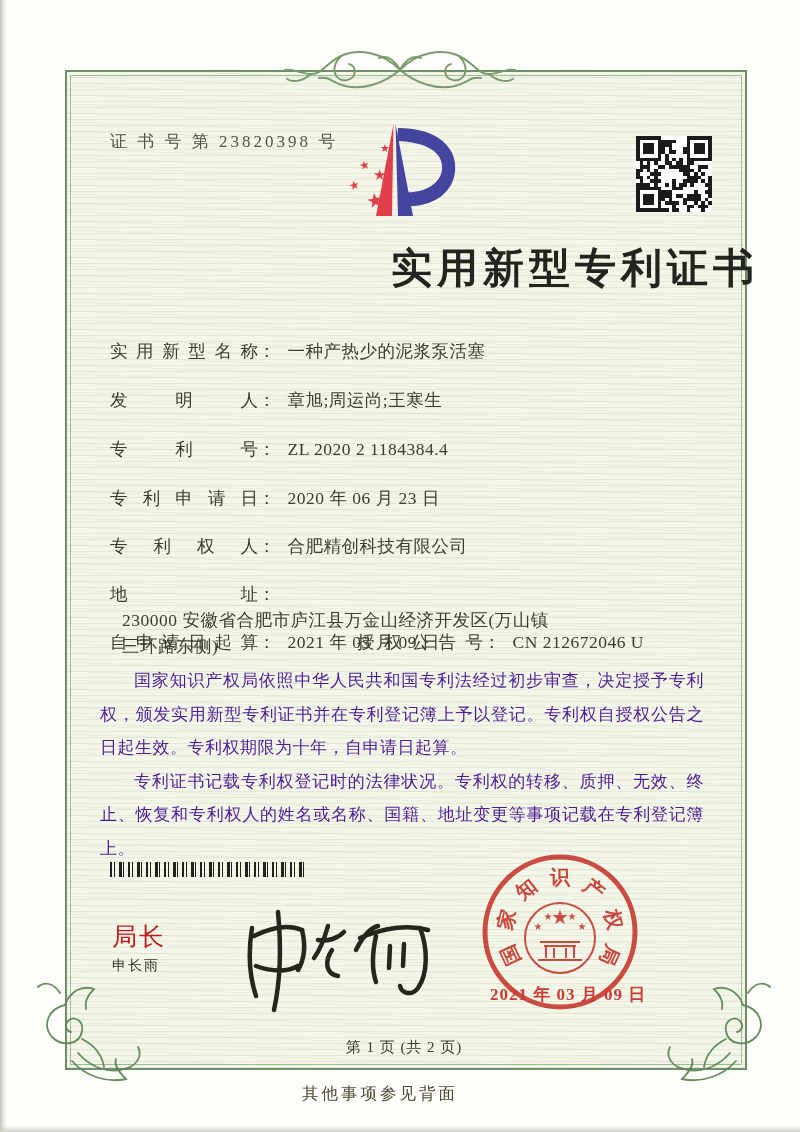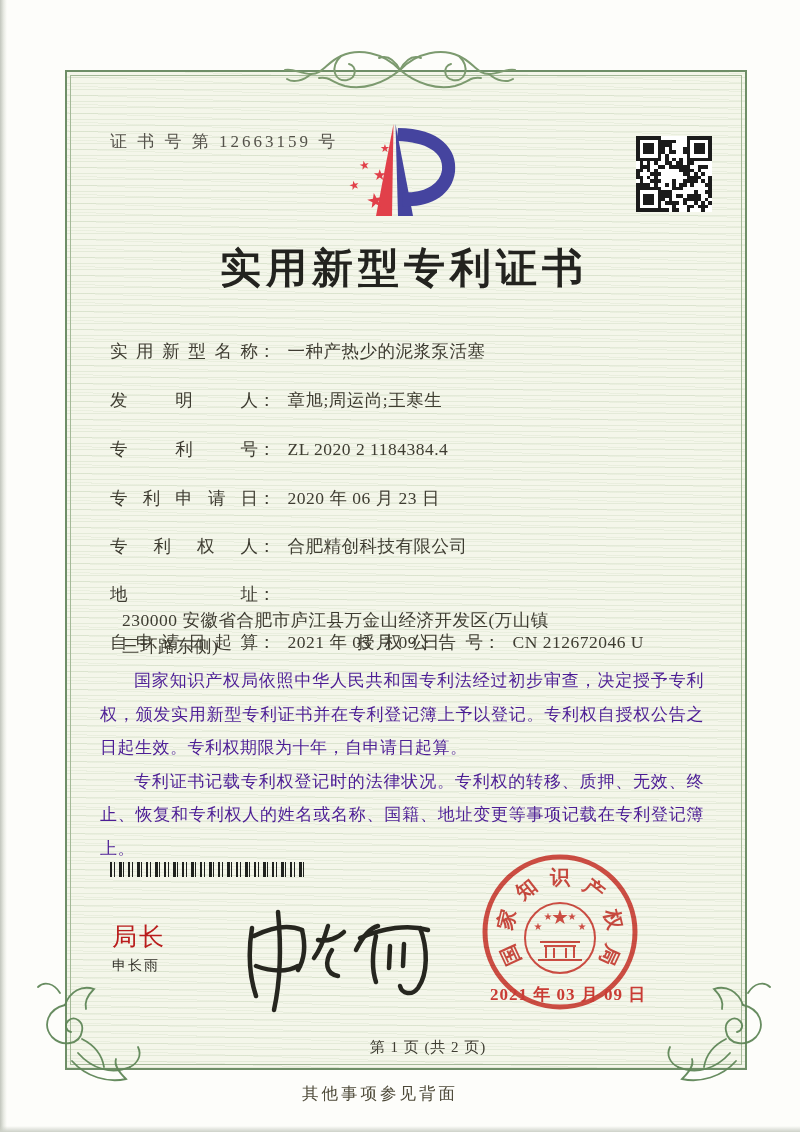--- a/index.html
+++ b/index.html
@@ -24,22 +24,22 @@
   .corner-r{left:658px;}
   .corner path{stroke:#5f8657;fill:none;stroke-width:1.8;stroke-linecap:round;opacity:.95;}
   
   .cert-no{position:absolute;left:110px;top:130px;font-size:17px;letter-spacing:3px;color:#54524a;}
   .logo{position:absolute;left:328px;top:118px;}
   .logo .star{fill:#e1404a;}
   .qr{position:absolute;left:636px;top:136px;display:grid;grid-template-columns:repeat(21,1fr);
       width:76px;height:76px;background:#fff;}
   .qc{background:transparent;}
   .qc.b{background:#1b1b1b;}
-  .title{position:absolute;left:65px;top:241px;width:678px;text-align:center;
-     font-size:41px;font-weight:700;letter-spacing:5px;color:#23231f;}
+  .title{position:absolute;left:65px;top:241px;width:678px;text-align:right;
+     font-size:41px;font-weight:700;letter-spacing:5px;color:#23231f;padding-left:16px;}
   
   .frow{position:absolute;left:110px;width:600px;font-size:17.5px;line-height:25px;color:#3e3c31;}
   .flabel{display:inline-block;width:148px;text-align:justify;text-align-last:justify;vertical-align:top;}
   .fcolon{vertical-align:top;}
   .fval{margin-left:12px;vertical-align:top;display:inline-block;letter-spacing:.5px;}
   .fval-wrap{width:436px;line-height:26px;}
   .grant2{position:absolute;left:247px;top:0;}
   .flabel2{display:inline-block;width:126px;text-align:justify;text-align-last:justify;vertical-align:top;}
   
   .body-text{position:absolute;left:100px;top:664px;width:604px;font-size:17px;
@@ -58,21 +58,21 @@
   .signature path{stroke:#26261f;stroke-width:4.5;fill:none;stroke-linecap:round;stroke-linejoin:round;}
   .seal{position:absolute;left:478px;top:850px;mix-blend-mode:multiply;opacity:.93;}
   .seal .ring{stroke:#d4423b;stroke-width:5;fill:none;}
   .seal .emb{stroke:#d4423b;stroke-width:2;fill:none;}
   .seal .star{fill:#d4423b;text-anchor:middle;}
   .ringch{font-size:20px;font-weight:700;fill:#cf3e36;text-anchor:middle;
      font-family:"Liberation Serif","DejaVu Serif",serif;}
   .seal-date{position:absolute;left:490px;top:983px;font-size:17px;font-weight:700;color:#c93c35;
      letter-spacing:1px;}
   .page-info{position:absolute;left:65px;top:1038px;width:678px;text-align:center;
-     font-size:15px;color:#3e3c31;letter-spacing:1px;padding-left:24px;}
+     font-size:15px;color:#3e3c31;letter-spacing:1px;}
   .back-note{position:absolute;left:0;top:1083px;width:760px;text-align:center;
      font-size:16.5px;color:#4c4837;letter-spacing:3px;}
 </style>
 </head>
 <body>
 
 <div class="page">
 
   <div class="edge-left"></div>
   <div class="edge-bottom"></div>
@@ -106,21 +106,21 @@
       <path d="M42,86 C56,102 78,108 96,104 C88,96 84,90 86,84"></path>
       <path d="M52,64 C64,70 72,80 74,92"></path>
       <path d="M100,92 C108,88 112,80 108,72"></path>
       <path d="M30,18 C24,8 14,6 8,12"></path>
     </g>
   </svg>
   <svg class="corner corner-r" viewBox="0 0 120 115">
     <use href="#cornerFlourish" transform="translate(120,0) scale(-1,1)"></use>
   </svg>
 
-  <div class="cert-no">证 书 号 第 12663159 号</div>
+  <div class="cert-no">证 书 号 第 23820398 号</div>
 
   <svg class="logo" width="148" height="108" viewBox="0 0 148 108">
     <polygon points="65.5,6 48,98 64,98" fill="#e1404a"></polygon>
     <polygon points="67.5,6 70,98 85,98" fill="#45449f"></polygon>
     <path d="M70,10 C112,10 130,32 127,54 C124,78 101,90 74,88 L75,74 C96,76 112,66 114,52 C116,34 98,24 69,23 Z" fill="#45449f"></path>
     <text class="star" x="52" y="34" font-size="11">★</text>
     <text class="star" x="31" y="52" font-size="12" transform="rotate(-12 33 48)">★</text>
     <text class="star" x="45" y="62" font-size="15">★</text>
     <text class="star" x="21" y="72" font-size="12" transform="rotate(-14 24 68)">★</text>
     <text class="star" x="38" y="90" font-size="20" transform="rotate(-10 43 82)">★</text>

